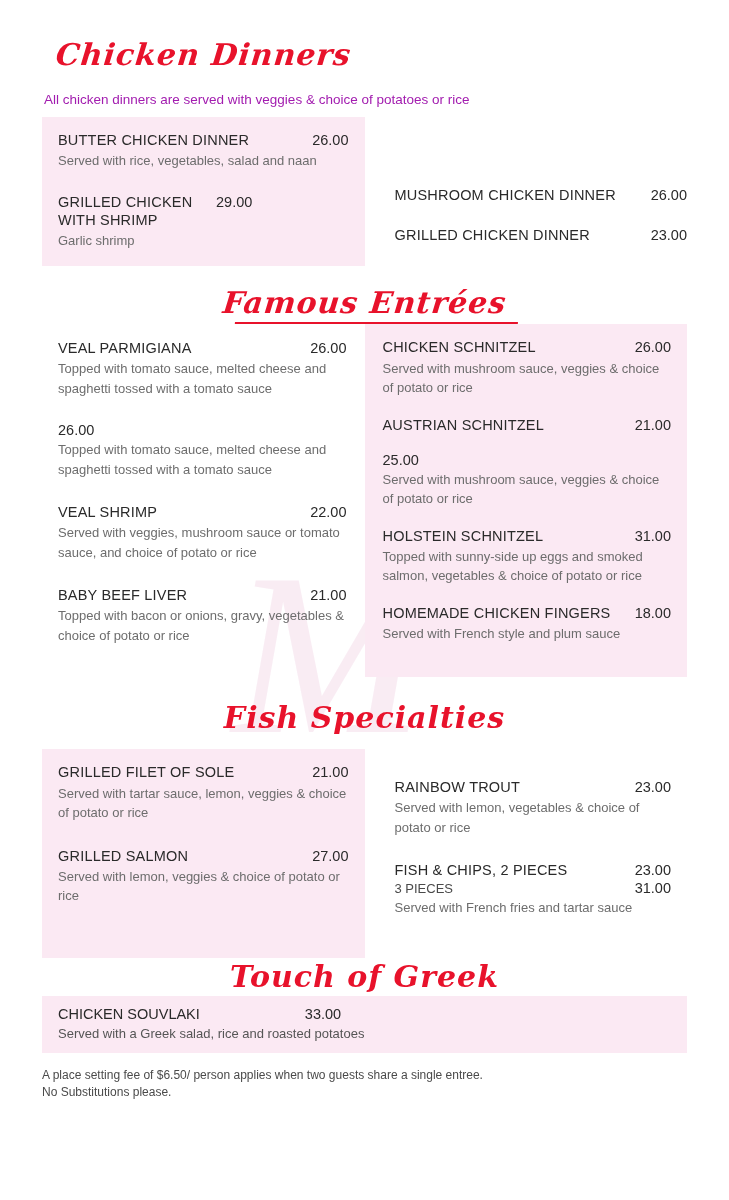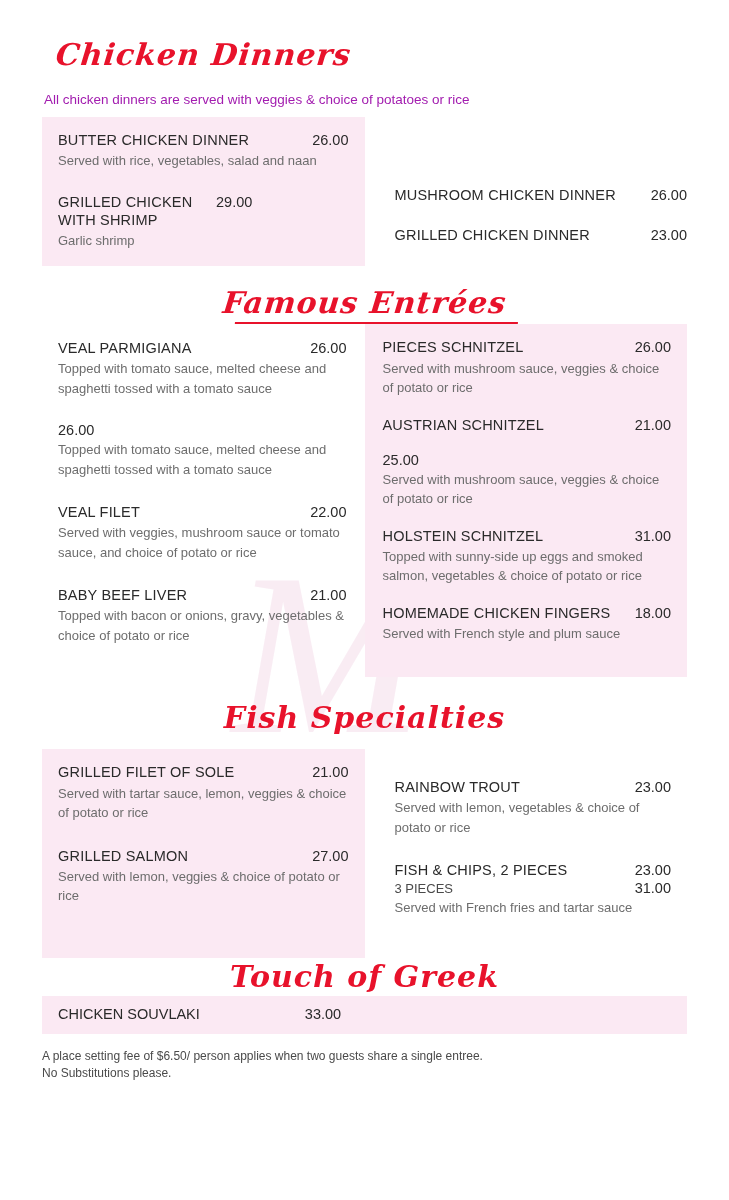--- a/index.html
+++ b/index.html
@@ -237,41 +237,41 @@
 
         <div class="item">
           <div class="item-row">
             <span class="item-price">26.00</span>
           </div>
           <div class="item-desc">Topped with tomato sauce, melted cheese and spaghetti tossed with a tomato sauce</div>
         </div>
 
         <div class="item">
           <div class="item-row">
-            <span class="item-name">VEAL FILET</span>
+            <span class="item-name">VEAL SHRIMP</span>
             <span class="item-price">22.00</span>
           </div>
           <div class="item-desc">Served with veggies, mushroom sauce or tomato sauce, and  choice of potato or rice</div>
         </div>
 
         <div class="item">
           <div class="item-row">
             <span class="item-name">BABY BEEF LIVER</span>
             <span class="item-price">21.00</span>
           </div>
           <div class="item-desc">Topped with bacon or onions, gravy, vegetables &amp; choice of potato or rice</div>
         </div>
 
       </div>
 
       <div class="col tint right-col">
 
         <div class="item">
           <div class="item-row">
-            <span class="item-name">PIECES SCHNITZEL</span>
+            <span class="item-name">CHICKEN SCHNITZEL</span>
             <span class="item-price">26.00</span>
           </div>
           <div class="item-desc">Served with mushroom sauce, veggies &amp; choice of potato or rice</div>
         </div>
 
         <div class="item">
           <div class="item-row">
             <span class="item-name">AUSTRIAN SCHNITZEL</span>
             <span class="item-price">21.00</span>
           </div>
@@ -355,20 +355,21 @@
 
     <div class="heading-center" style="margin-top:4px">
       <span class="script-heading">Touch of Greek</span>
     </div>
 
     <div class="greek-band">
       <div class="greek-row">
         <span class="greek-name">CHICKEN SOUVLAKI</span>
         <span class="greek-price">33.00</span>
       </div>
+      <div class="greek-desc">Served with a Greek salad, rice and roasted potatoes</div>
     </div>
 
     <div class="footnote">
       <div>A place setting fee of $6.50/ person applies when two guests share a single entree.</div>
       <div>No Substitutions please.</div>
     </div>
 
   </div>
 </div>
 

